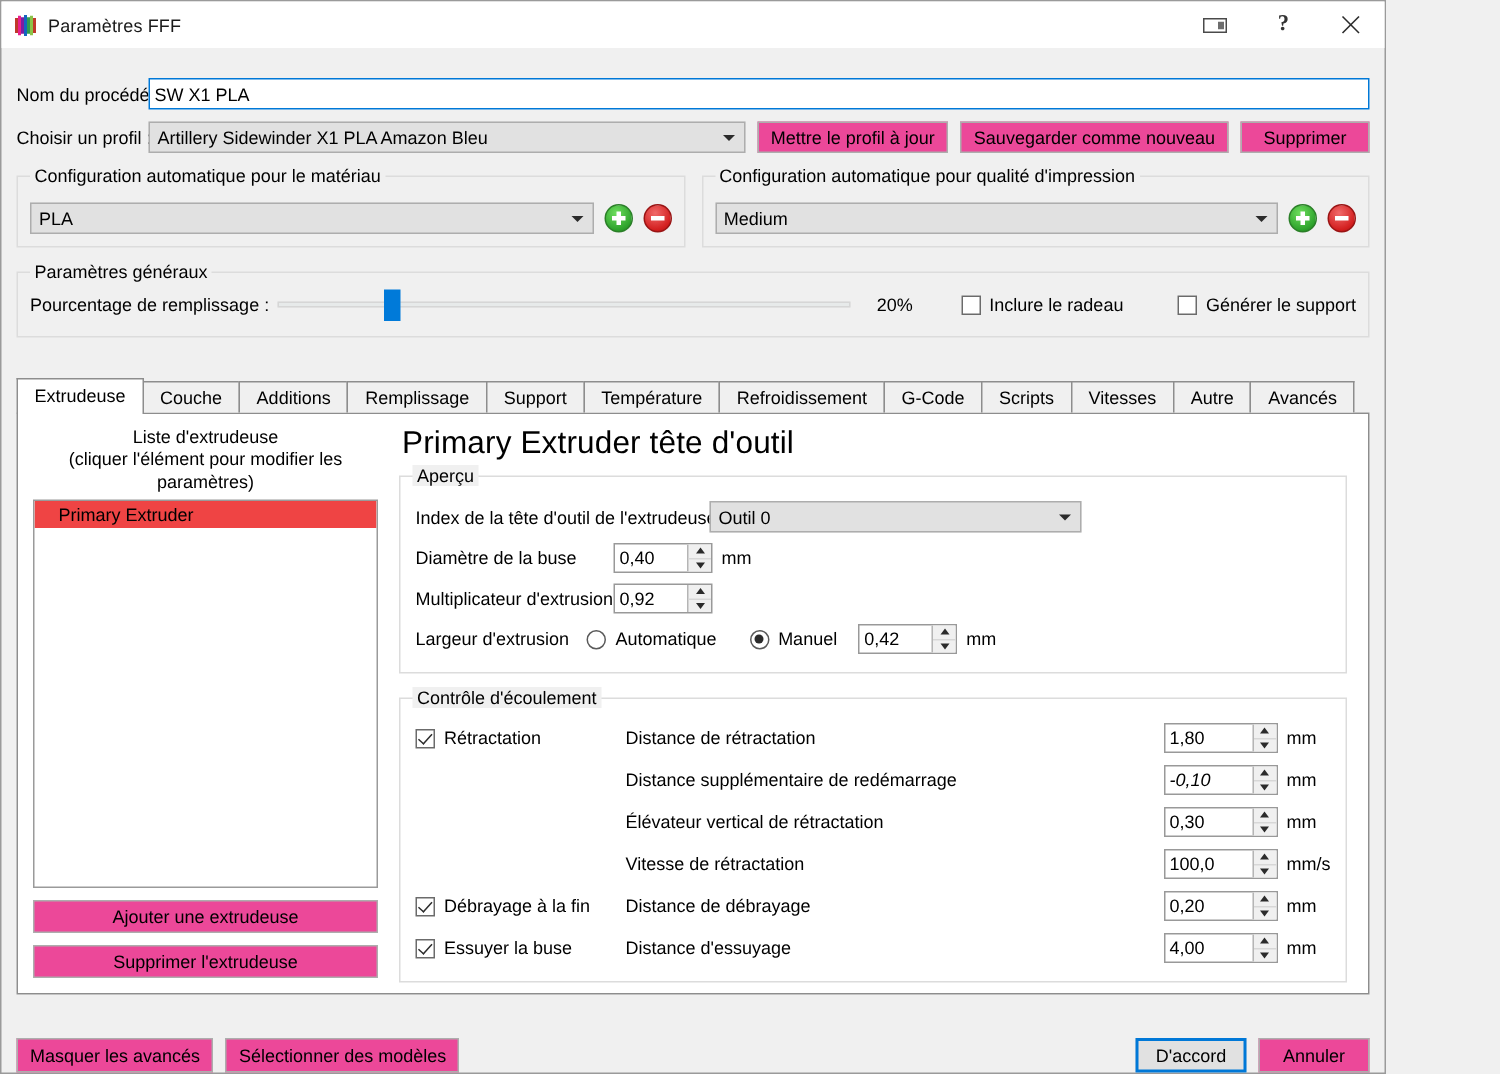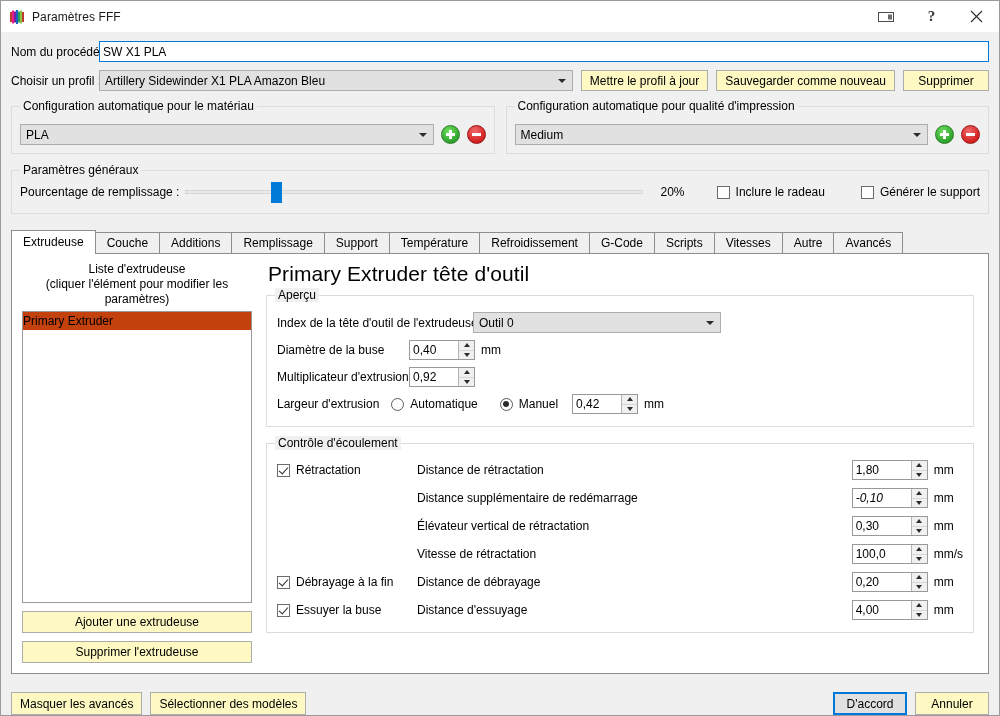--- a/index.html
+++ b/index.html
@@ -11,27 +11,28 @@
     height: 716px;
     background: #f0f0f0;
     font-family: "Liberation Sans", sans-serif;
     font-size: 12px;
     color: #000;
     overflow: hidden;
     -webkit-font-smoothing: antialiased;
   }
   .window {
     position: relative;
-    width: 1000px;
+    width: 924px;
     height: 716px;
     background: #f0f0f0;
     border: 1px solid #9a9a9a;
     box-sizing: border-box;
     display: flex;
     flex-direction: column;
+    gap: 11px;
   }
 
   
   .titlebar {
     height: 31px;
     min-height: 31px;
     background: #ffffff;
     display: flex;
     align-items: center;
     position: relative;
@@ -128,21 +129,21 @@
     top: 50%;
     margin-top: -2px;
     width: 0; height: 0;
     border-left: 4px solid transparent;
     border-right: 4px solid transparent;
     border-top: 4px solid #2b2b2b;
   }
 
   button.btn {
     height: 21px;
-    background: #fef9c3;
+    background: #ec4899;
     border: 1px solid #adadad;
     font-family: "Liberation Sans", sans-serif;
     font-size: 12px;
     color: #000;
     padding: 0 8px;
     box-sizing: border-box;
     cursor: default;
     white-space: nowrap;
   }
 
@@ -343,23 +344,23 @@
   .listbox {
     margin-top: 4px;
     flex: 1;
     border: 1px solid #9a9a9a;
     background: #fff;
     box-sizing: border-box;
     overflow: hidden;
     min-height: 0;
   }
   .listitem {
-    padding: 2px 0;
-    font-size: 12px;
-    background: #c2410c;
+    padding: 2px 16px;
+    font-size: 12px;
+    background: #ef4444;
     cursor: default;
   }
   .left-pane button.btn {
     width: 100%;
     margin-top: 8px;
     height: 22px;
   }
 
   
   .right-pane {

